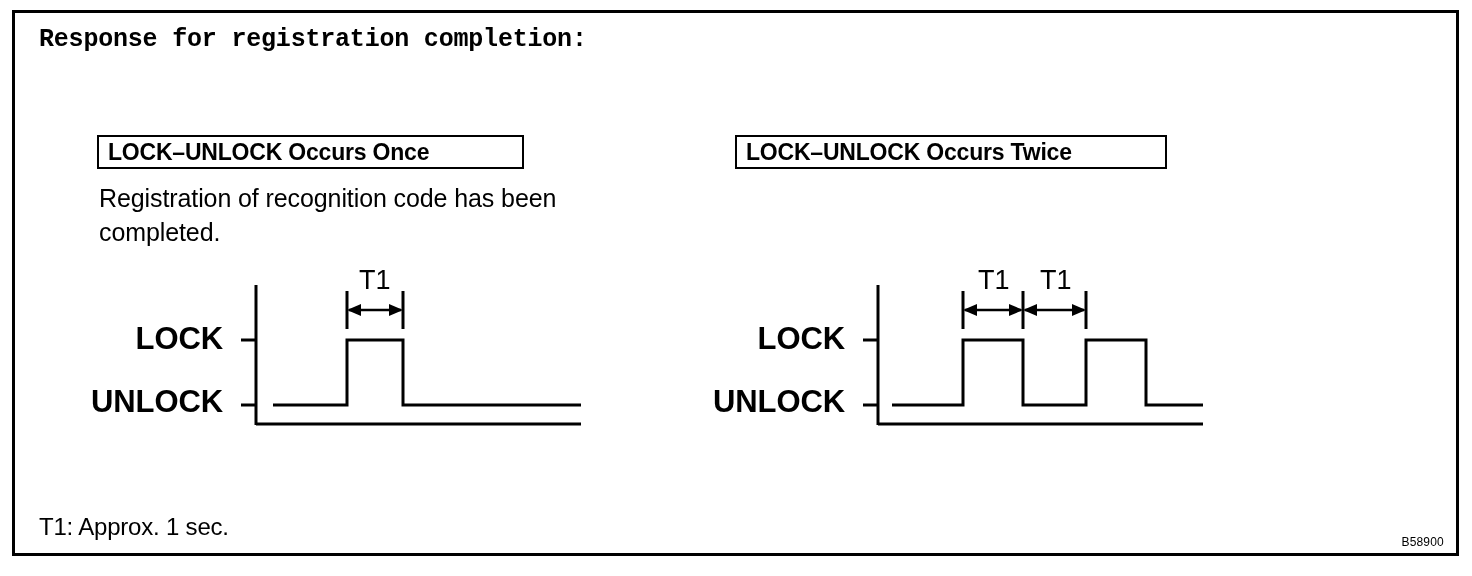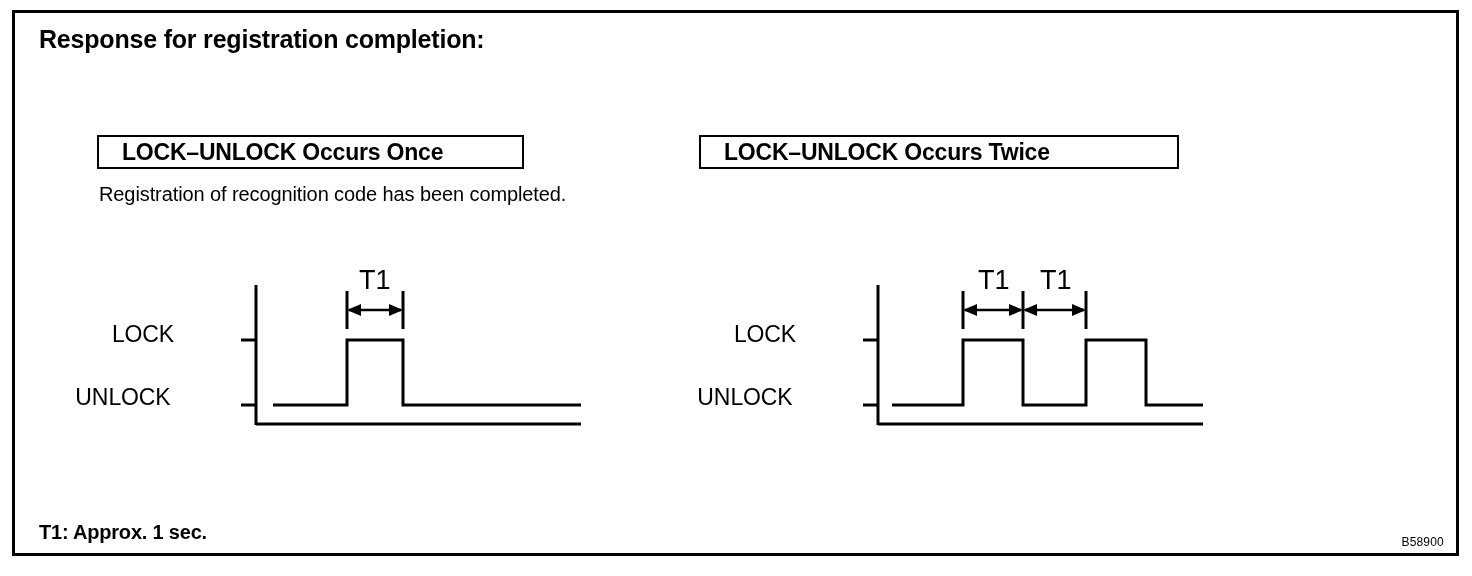--- a/index.html
+++ b/index.html
@@ -30,78 +30,79 @@
     background: #ffffff;
   }
   .title {
     position: absolute;
     left: 24px;
     top: 12px;
     font-size: 25px;
     font-weight: bold;
     letter-spacing: -0.2px;
     white-space: nowrap;
+    font-family: Liberation Mono, monospace;
   }
 
   .head-box {
     position: absolute;
     top: 122px;
     border: 2px solid #000000;
     box-sizing: border-box;
     background: #ffffff;
     height: 34px;
     display: flex;
     align-items: center;
-    padding: 0 23px;
+    padding: 0 9px;
   }
   .head-box span {
     font-size: 23px;
     font-weight: bold;
     white-space: nowrap;
     letter-spacing: -0.2px;
   }
   .head-left  { left: 82px;  width: 427px; }
-  .head-right { left: 684px; width: 480px; text-align: right; }
+  .head-right { left: 720px; width: 432px; text-align: right; }
 
   .desc {
     position: absolute;
-    font-size: 20px;
-    line-height: 26px;
+    font-size: 25px;
+    line-height: 34px;
     white-space: pre-line;
     letter-spacing: -0.1px;
   }
   .desc-left  { left: 84px;  top: 168px; width: 520px; }
   .desc-right { left: 714px; top: 168px; width: 600px; }
 
   .wave {
     position: absolute;
     top: 250px;
     left: 0;
   }
   .axis-label {
     position: absolute;
-    font-size: 23px;
-    text-align: center;
+    font-size: 31px;
+    text-align: right;
     white-space: nowrap;
     letter-spacing: -0.1px;
+    font-weight: bold;
   }
   .t1-label {
     position: absolute;
     font-size: 27px;
     white-space: nowrap;
   }
   .footer-note {
     position: absolute;
     left: 24px;
     top: 500px;
-    font-size: 20px;
-    font-weight: bold;
+    font-size: 24px;
+    font-weight: normal;
     white-space: nowrap;
     letter-spacing: -0.2px;
-    margin-top: 8px;
   }
   .corner-code {
     position: absolute;
     right: 12px;
     top: 522px;
     font-size: 12px;
     letter-spacing: 0.2px;
     white-space: nowrap;
   }
   svg { display: block; }

